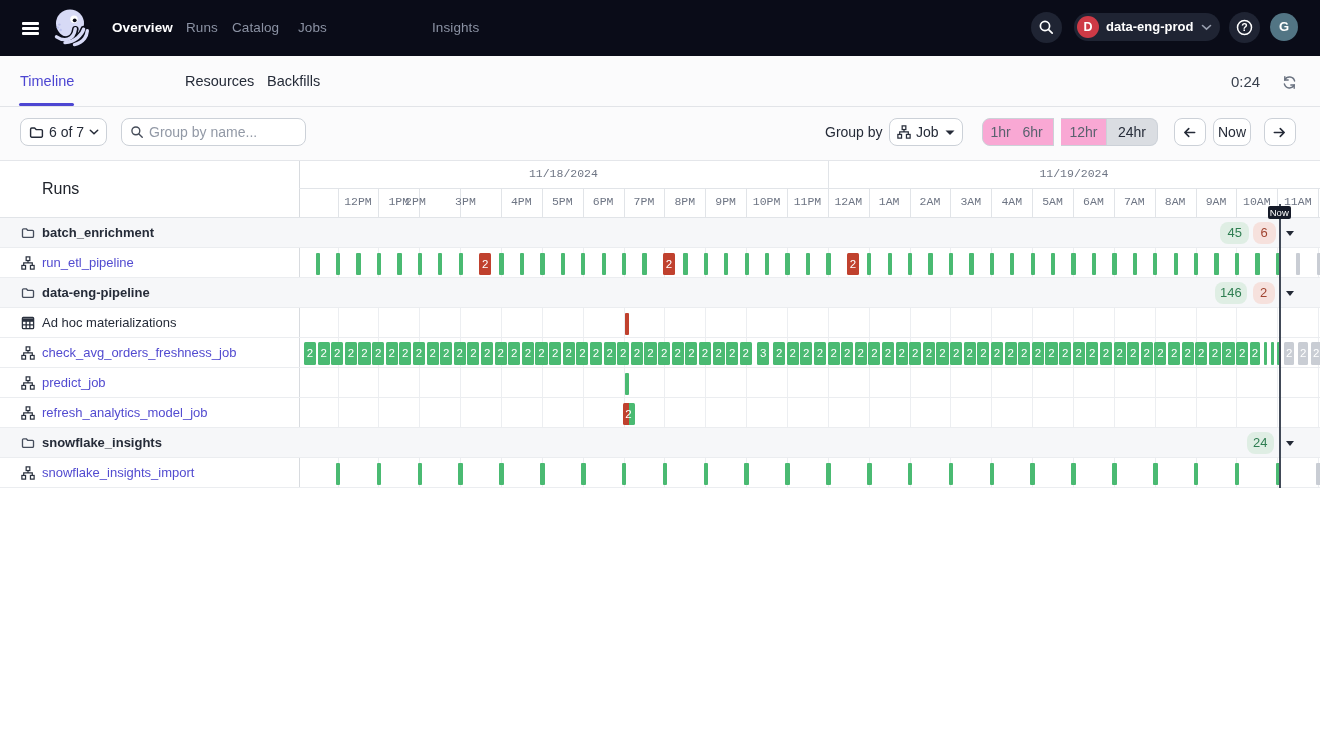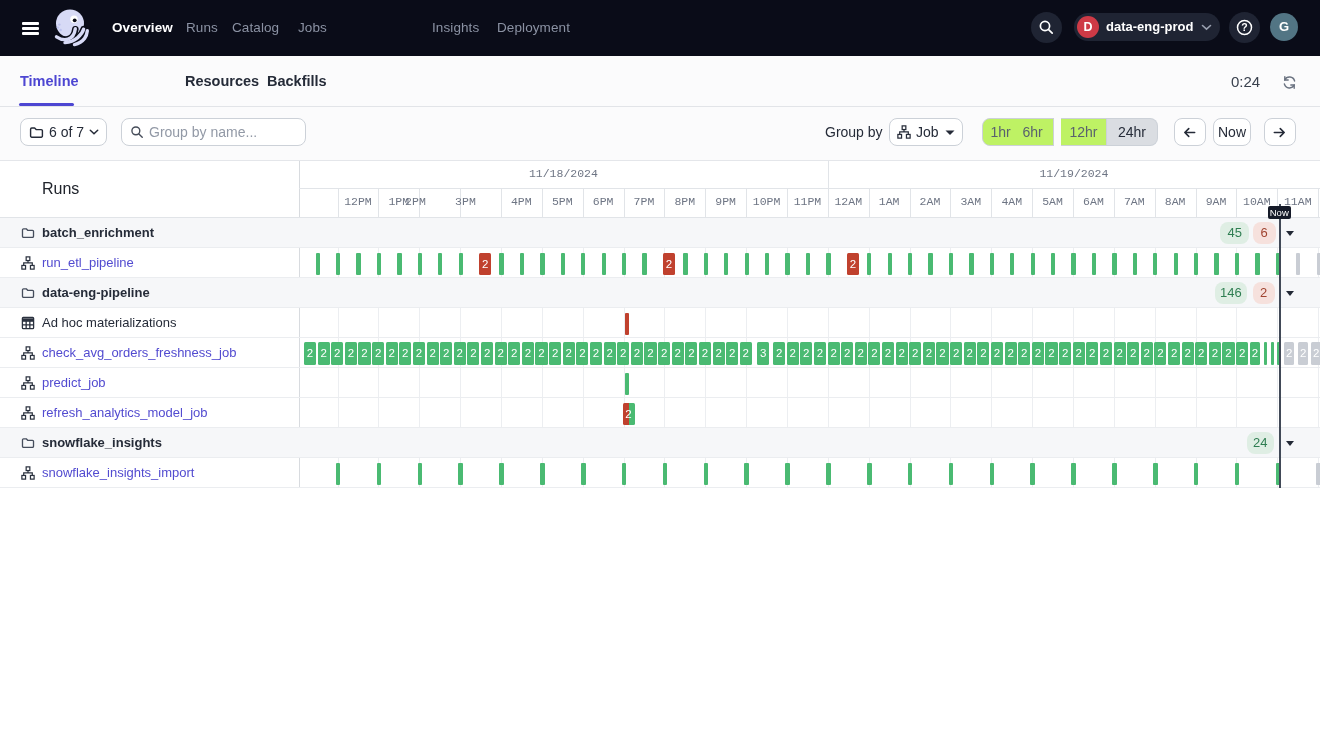--- a/index.html
+++ b/index.html
@@ -1,24 +1,24 @@
 <!DOCTYPE html>
 <html><head><meta charset="utf-8"><style>
 *{margin:0;padding:0;box-sizing:border-box}
 html,body{width:1320px;height:734px;background:#fff;font-family:"Liberation Sans",sans-serif;overflow:hidden}
 .abs{position:absolute}
 #nav{position:absolute;left:0;top:0;width:1320px;height:56px;background:#0a0c18}
 .navlink{position:absolute;top:0;height:56px;line-height:56px;font-size:13.5px;font-weight:500;color:#8b92a3;letter-spacing:0.1px;white-space:nowrap}
 .navlink.on{color:#fff;font-weight:600}
 #tabs{position:absolute;left:0;top:56px;width:1320px;height:51px;background:#fbfbfc;border-bottom:1px solid #e2e4e8}
-.tab{position:absolute;top:0;height:50px;line-height:50px;font-size:14.5px;font-weight:700;color:#252b38;white-space:nowrap}
+.tab{position:absolute;top:0;height:50px;line-height:50px;font-size:14.5px;font-weight:400;color:#252b38;white-space:nowrap}
 .tab.on{color:#4d46d2}
 #filterrow{position:absolute;left:0;top:107px;width:1320px;height:53px;background:#fbfbfc}
 .btn{position:absolute;top:118px;height:28px;background:#fff;border:1px solid #ccd1d8;border-radius:8px;display:flex;align-items:center;justify-content:center;font-size:14px;color:#252b38}
-.seg{position:absolute;top:118px;height:28px;border-right:1px solid #ccd1d8;border-top:1px solid #ccd1d8;border-bottom:1px solid #ccd1d8;background:#bef264;display:flex;align-items:center;justify-content:center;font-size:14px;color:#59616e}
+.seg{position:absolute;top:118px;height:28px;border-right:1px solid #ccd1d8;border-top:1px solid #ccd1d8;border-bottom:1px solid #ccd1d8;background:#f9a8d4;display:flex;align-items:center;justify-content:center;font-size:14px;color:#59616e}
 .mono{font-family:"Liberation Mono",monospace}
 .axis-label{position:absolute;top:195px;height:14px;line-height:14px;text-align:center;font-size:11.5px;color:#6e7584;font-family:"Liberation Mono",monospace}
 .gridv{position:absolute;width:1px;background:#eceef1}
 .hourv{position:absolute;top:188px;height:29px;width:1px;background:#e1e4e8}
 .rowbg{position:absolute;left:0;width:1320px;height:30px}
 .grouprow{background:#f6f7f9}
 .rowline{position:absolute;left:0;width:1320px;height:1px;background:#ebedf0}
 .rowlabel{position:absolute;font-size:13px;white-space:nowrap;height:30px;line-height:30px}
 .glabel{color:#252b38;font-weight:600}
 .jlabel{color:#524bd0}
@@ -51,21 +51,20 @@
 <circle cx="21.7" cy="11.3" r="1.9" fill="#0a0c18"></circle>
 <circle cx="6.4" cy="15.6" r="1.2" fill="#bcc2ee"></circle>
       <circle cx="4.9" cy="18.6" r="1.2" fill="#bcc2ee"></circle>
       <circle cx="7.6" cy="21" r="1.2" fill="#bcc2ee"></circle>
 </svg>
 <div class="navlink on" style="left:112px">Overview</div>
 <div class="navlink" style="left:186px">Runs</div>
 <div class="navlink" style="left:232px">Catalog</div>
 <div class="navlink" style="left:298px">Jobs</div>
 <div class="navlink" style="left:432px">Insights</div>
-<div class="navlink" style="left:497px">Deployment</div>
 <div class="abs" style="left:1031px;top:12px;width:31px;height:31px;border-radius:16px;background:#1f2433"></div>
 <svg class="abs" style="left:1038px;top:19px" width="17" height="17" viewBox="0 0 17 17" fill="none" stroke="#fff" stroke-width="1.7" stroke-linecap="round">
       <circle cx="7" cy="7" r="4.6"></circle>
       <path d="M10.6 10.6 L14.2 14.2"></path>
     </svg>
 <div class="abs" style="left:1074px;top:13px;width:146px;height:28px;border-radius:14px;background:#1f2433"></div>
 <div class="abs" style="left:1077px;top:16px;width:22px;height:22px;border-radius:11px;background:#ce3a46;color:#fff;font-size:12.5px;font-weight:700;text-align:center;line-height:22px">D</div>
 <div class="abs" style="left:1106px;top:13px;height:28px;line-height:28px;color:#fff;font-size:13px;font-weight:600">data-eng-prod</div>
 <svg class="abs" style="left:1201px;top:24px" width="11" height="7" viewBox="0 0 11 7" fill="none" stroke="#9aa1b0" stroke-width="1.6" stroke-linecap="round">
       <path d="M1.5 1.5 L5.5 5.2 L9.5 1.5"></path>

